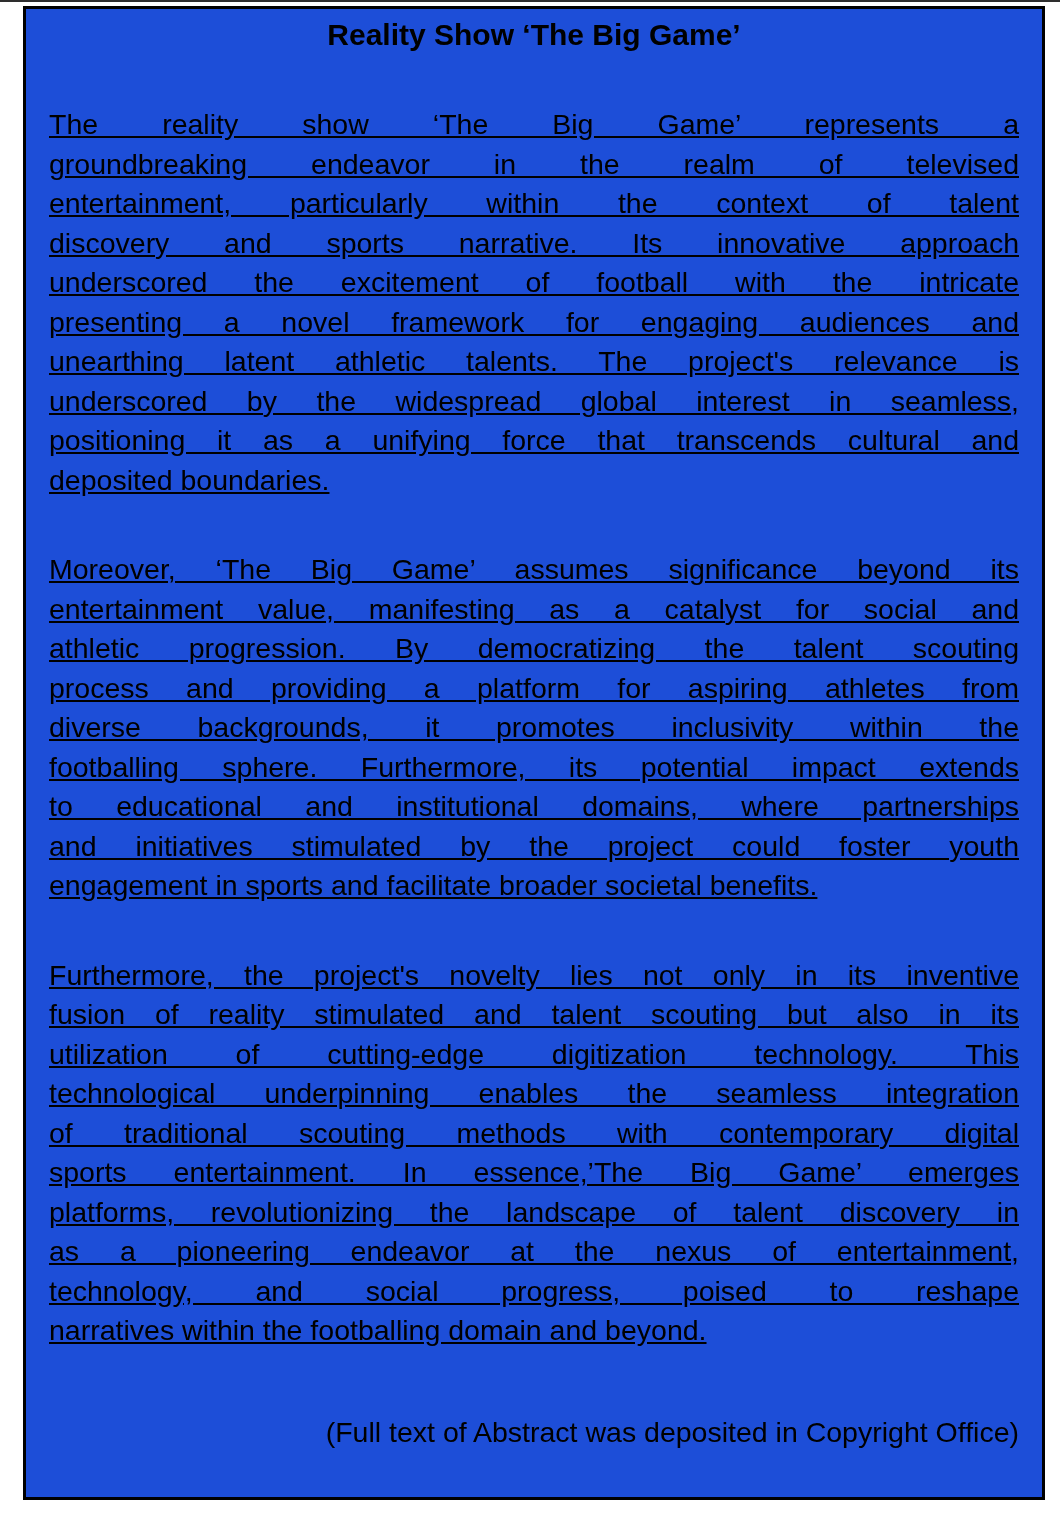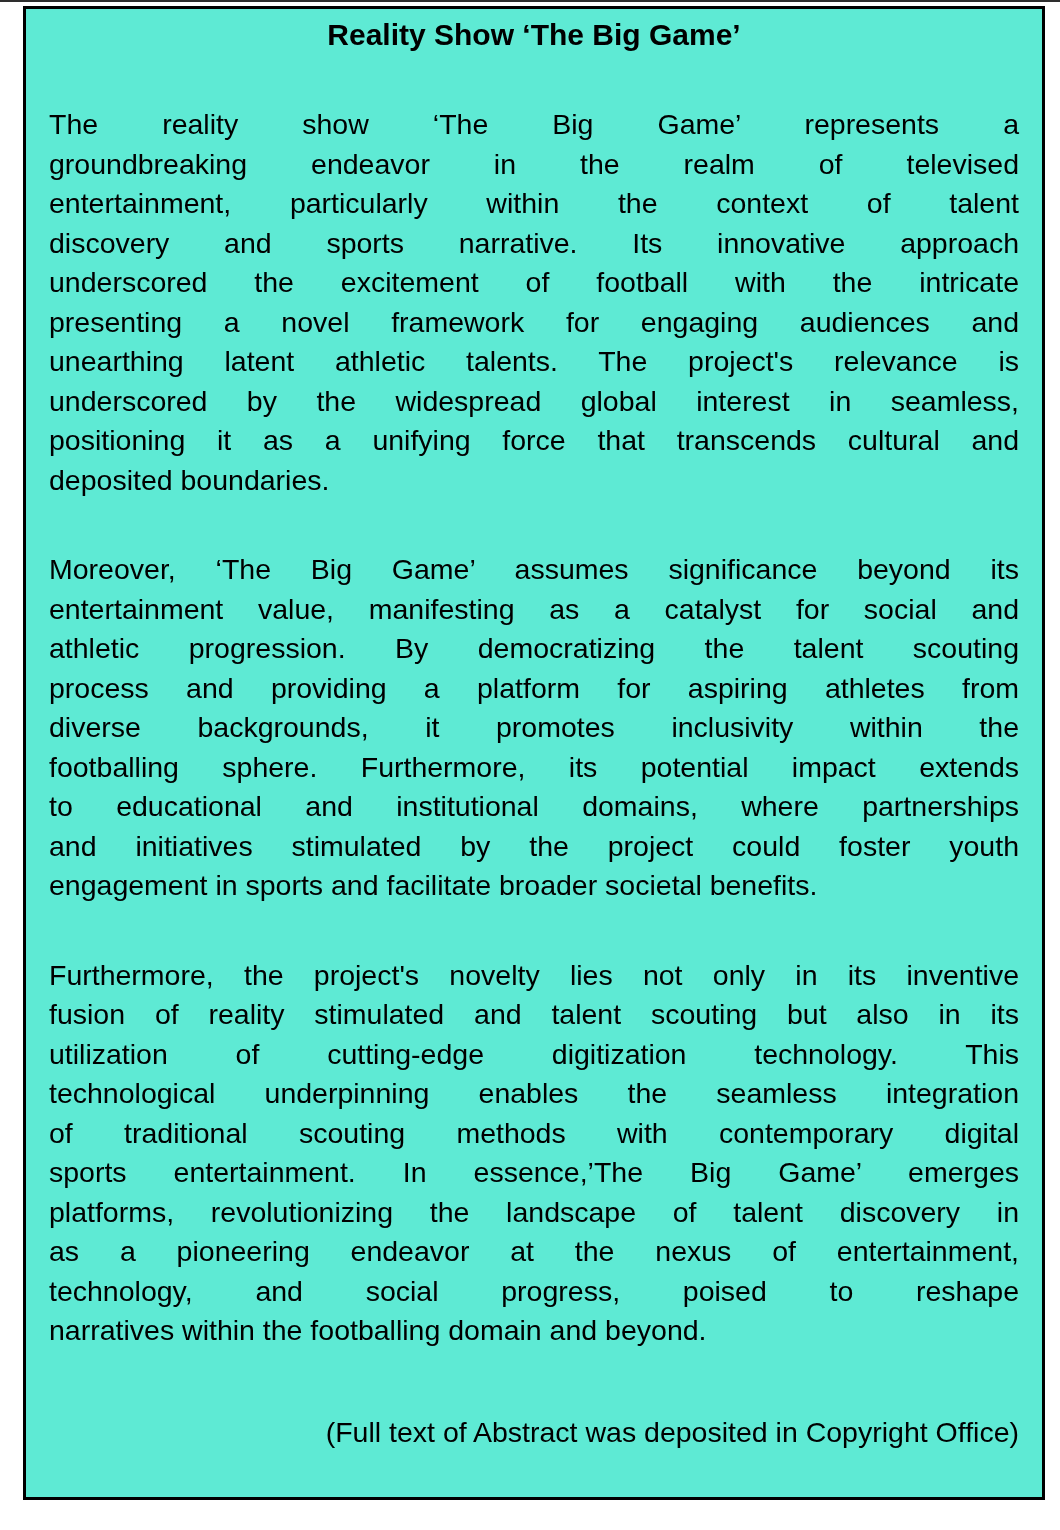--- a/index.html
+++ b/index.html
@@ -24,40 +24,41 @@
     background: #2e2e2e;
   }
   .abstract-box {
     position: absolute;
     left: 23px;
     top: 6px;
     width: 1022px;
     height: 1494px;
     box-sizing: border-box;
     border: 3px solid #000000;
-    background: #5eead4;
+    background: #1d4ed8;
     padding: 6px 23px 0 23px;
   }
   .doc-title {
     margin: 0;
     font-size: 30px;
     font-weight: bold;
     line-height: 40px;
     text-align: center;
     letter-spacing: 0;
   }
   .para {
     margin: 50px 0 0 0;
     font-size: 28.5px;
     line-height: 39.5px;
     font-weight: normal;
   }
   .para .line {
     text-align: justify;
     text-align-last: justify;
+    text-decoration: underline;
   }
   .para .line:last-child {
     text-align-last: left;
   }
   .footer-note {
     margin: 62px 0 0 0;
     font-size: 28.5px;
     line-height: 39.5px;
     text-align: right;
   }

